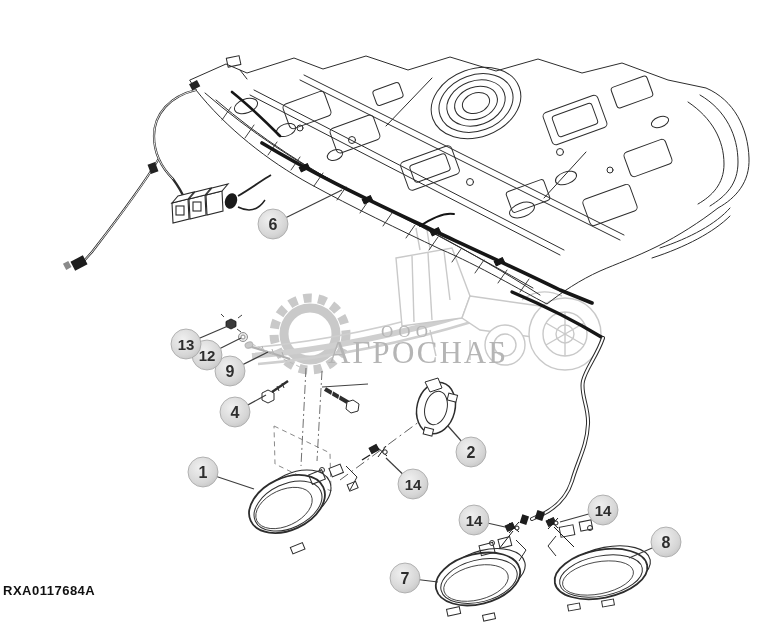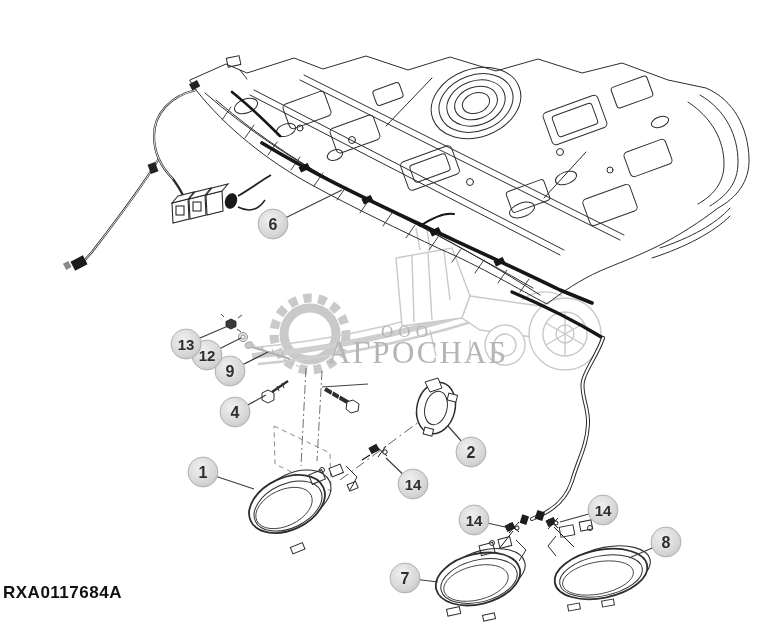--- a/index.html
+++ b/index.html
@@ -1,19 +1,19 @@
 <!DOCTYPE html>
 <html><head>
 <meta charset="utf-8">
 <style>
   html,body{margin:0;padding:0;background:#fff;}
   .stage{position:relative;width:781px;height:641px;background:#fff;overflow:hidden;
          font-family:"Liberation Sans",sans-serif;}
   .stage svg{position:absolute;left:0;top:0;}
-  .part-number{position:absolute;left:3px;top:583px;font-size:17px;font-weight:bold;
+  .part-number{position:absolute;left:3px;top:583px;font-size:13px;font-weight:bold;
                letter-spacing:.5px;color:#101010;}
   .callout text{font-family:"Liberation Sans",sans-serif;font-weight:bold;fill:#2e2e2e;}
   .callout{cursor:pointer;}
 </style>
 </head>
 <body>
 
 <div class="stage">
 <svg width="781" height="641" viewBox="0 0 781 641">
   <defs>

